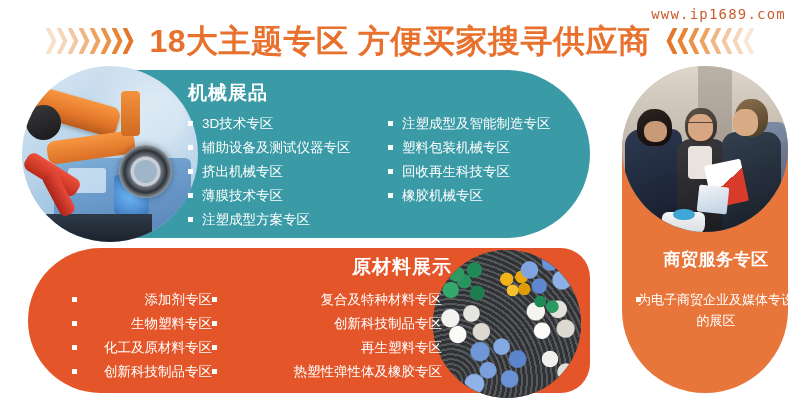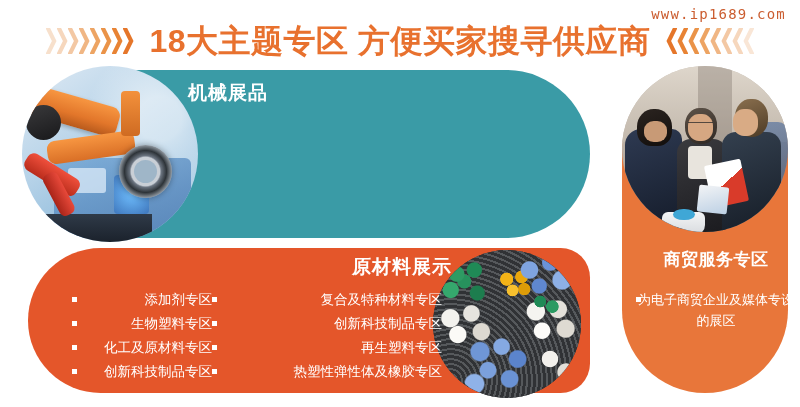--- a/index.html
+++ b/index.html
@@ -274,20 +274,35 @@
       <i class="m-joint"></i>
       <i class="m-arm2"></i>
     <i class="m-tool"></i>
       <i class="m-bearing"></i>
     <i class="m-red"></i>
       <i class="m-red2"></i>
   </div>
 
   <div class="teal-body">
     <div class="card-title">机械展品</div>
+    <div class="teal-cols">
+      <ul class="col-list col-a">
+        <li>3D技术专区</li>
+        <li>辅助设备及测试仪器专区</li>
+        <li>挤出机械专区</li>
+        <li>薄膜技术专区</li>
+        <li>注塑成型方案专区</li>
+      </ul>
+      <ul class="col-list col-b">
+        <li>注塑成型及智能制造专区</li>
+        <li>塑料包装机械专区</li>
+        <li>回收再生科技专区</li>
+        <li>橡胶机械专区</li>
+      </ul>
+    </div>
   </div>
 
   <div class="card-orange"></div>
 
   <div class="photo photo-pellets">
     <i class="pel-mask"></i>
     <i class="pel pel-g1"></i>
       <i class="pel pel-y"></i>
       <i class="pel pel-b1"></i>
     <i class="pel pel-w1"></i>

